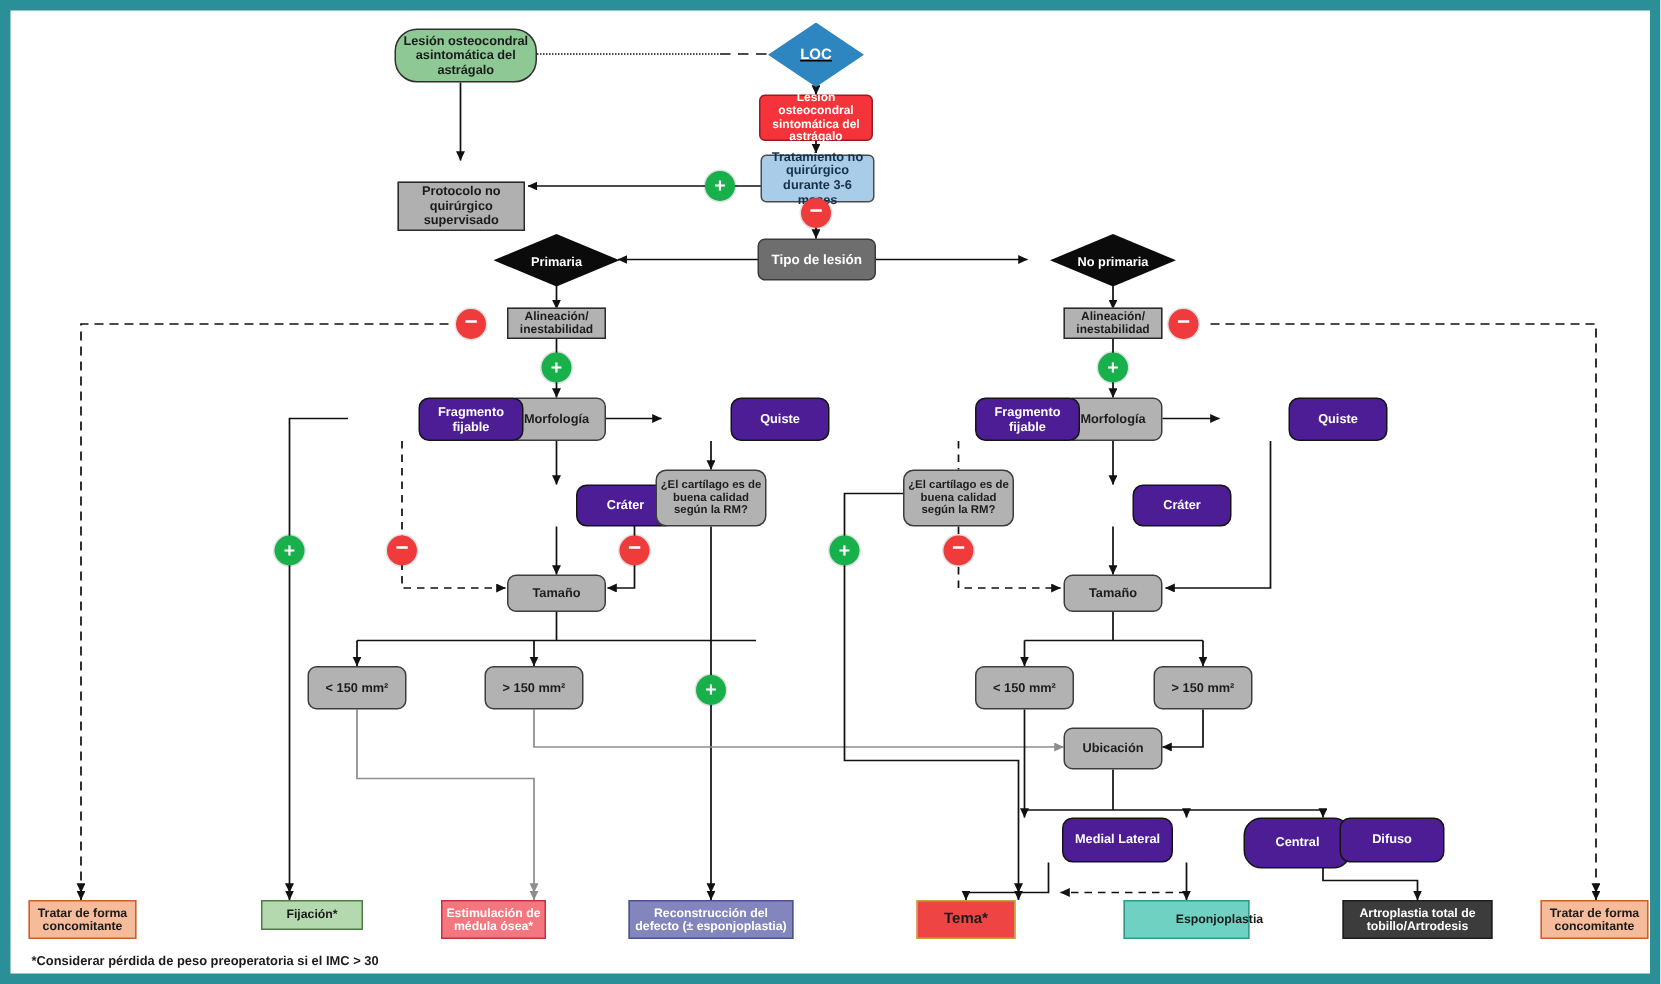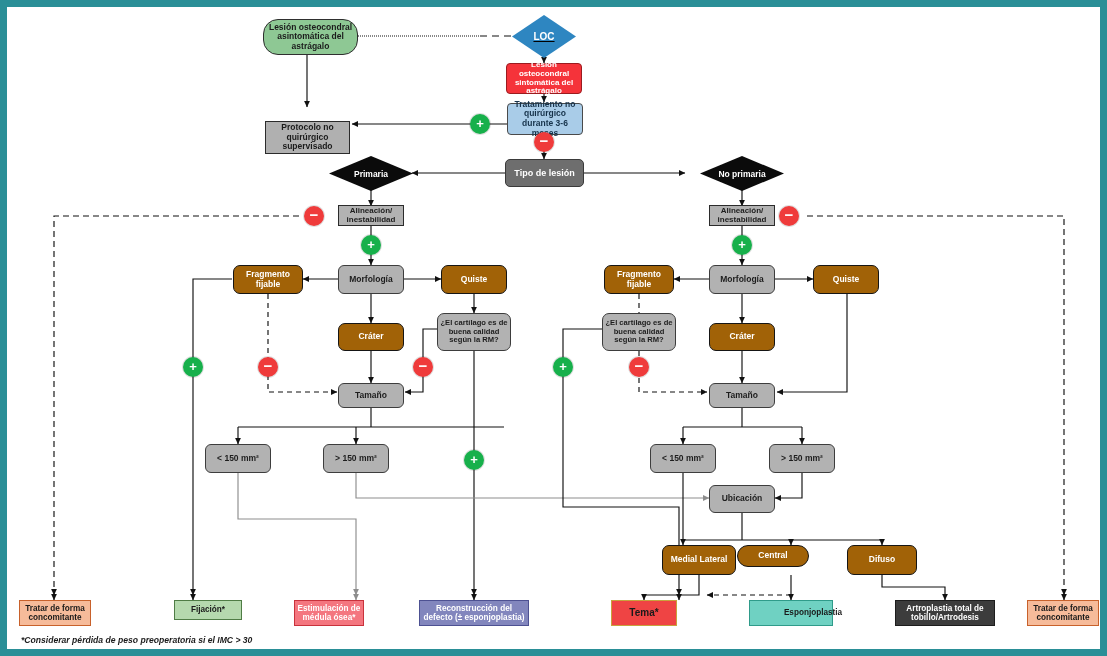--- a/index.html
+++ b/index.html
@@ -29,21 +29,21 @@
   .node span{display:block;padding:0 2px;}
 
   
   .n-green{background:#8ec894;border:1.2px solid #2f2f2f;color:#1b1b1b;font-size:8.5px;border-radius:5px;}
   .n-grey-sq{background:#b0b0b0;border:1.4px solid #2b2b2b;color:#1b1b1b;font-size:8.5px;border-radius:0px;}
   .n-red{background:#f5333a;border:1.2px solid #9b1b1f;color:#ffffff;font-size:8px;border-radius:4px;}
   .n-blue{background:#a9cce8;border:1.2px solid #4a4a4a;color:#16324a;font-size:8.5px;border-radius:4px;}
   .n-darkgrey{background:#6e6e6e;border:1.2px solid #3a3a3a;color:#ffffff;font-size:9px;border-radius:5px;}
   .n-grey{background:#b2b2b2;border:1.3px solid #3d3d3d;color:#1d1d1d;font-size:8.5px;border-radius:6px;}
   .n-grey-small{background:#b2b2b2;border:1.3px solid #3d3d3d;color:#1d1d1d;font-size:7.6px;border-radius:7px;}
-  .n-black{background:#a16207;border:1px solid #151515;color:#ffffff;font-size:8.5px;border-radius:7px;}
+  .n-black{background:#4c1d95;border:1px solid #151515;color:#ffffff;font-size:8.5px;border-radius:7px;margin-left:46px;}
   .n-grey-flat{background:#b2b2b2;border:1.3px solid #2b2b2b;color:#1d1d1d;font-size:8px;border-radius:0;}
 
   
   .n-out-peach{background:#f6bb9a;border:1.1px solid #c8612b;color:#1a1a1a;font-size:8.2px;border-radius:0;}
   .n-out-green{background:#b5d9ae;border:1.1px solid #4f7c45;color:#1a1a1a;font-size:8.2px;border-radius:0;}
   .n-out-red{background:#f4767f;border:1.1px solid #c9323c;color:#ffffff;font-size:8.2px;border-radius:0;}
   .n-out-purple{background:#8286bd;border:1.1px solid #4d5192;color:#ffffff;font-size:8.2px;border-radius:0;}
   .n-out-yellow{background:#ef4444;border:1.1px solid #c8a33d;color:#1a1a1a;font-size:10px;border-radius:0;}
   .n-out-teal{background:#6fd1c2;border:1.1px solid #2f9b8a;color:#1a1a1a;font-size:8.2px;border-radius:0;padding-left:44px;}
   .n-out-dark{background:#3c3c3c;border:1.1px solid #1d1d1d;color:#ffffff;font-size:8.2px;border-radius:0;}
@@ -72,21 +72,21 @@
     color:#fff;font-weight:bold;line-height:1;
     box-shadow:0 0 0 1px rgba(0,0,0,.12);
   }
   .badge-plus{background:#17b04b;}
   .badge-minus{background:#ef3b3b;}
   .badge .g{display:block;font-size:13px;margin-top:-2px;}
   .badge-minus .g{font-size:15px;margin-top:-4px;}
 
   .footnote{
     position:absolute;
-    font-style:italic;font-weight:bold;
+    font-weight:bold;
     font-size:8.6px;color:#1b1b1b;
     z-index:4;
   }
 </style>
 </head>
 <body>
 
 <div id="root">
 <div id="canvas">
 
@@ -297,21 +297,21 @@
     <span>&gt; 150 mm²</span>
   </div>
 
   <div class="node n-grey" style="left:702px;top:478px;width:66px;height:28px;">
     <span>Ubicación</span>
   </div>
 
   <div class="node n-black" style="left:655px;top:538px;width:74px;height:30px;">
     <span>Medial Lateral</span>
   </div>
-  <div class="node n-black" style="left:730px;top:538px;width:72px;height:22px;border-radius:12px;">
+  <div class="node n-black" style="left:776px;top:538px;width:72px;height:34px;border-radius:12px;">
     <span>Central</span>
   </div>
   <div class="node n-black" style="left:840px;top:538px;width:70px;height:30px;">
     <span>Difuso</span>
   </div>
 
   <div class="node n-out-peach" style="left:12px;top:593px;width:72px;height:26px;">
     <span>Tratar de forma concomitante</span>
   </div>
   <div class="node n-out-green" style="left:167px;top:593px;width:68px;height:20px;">

